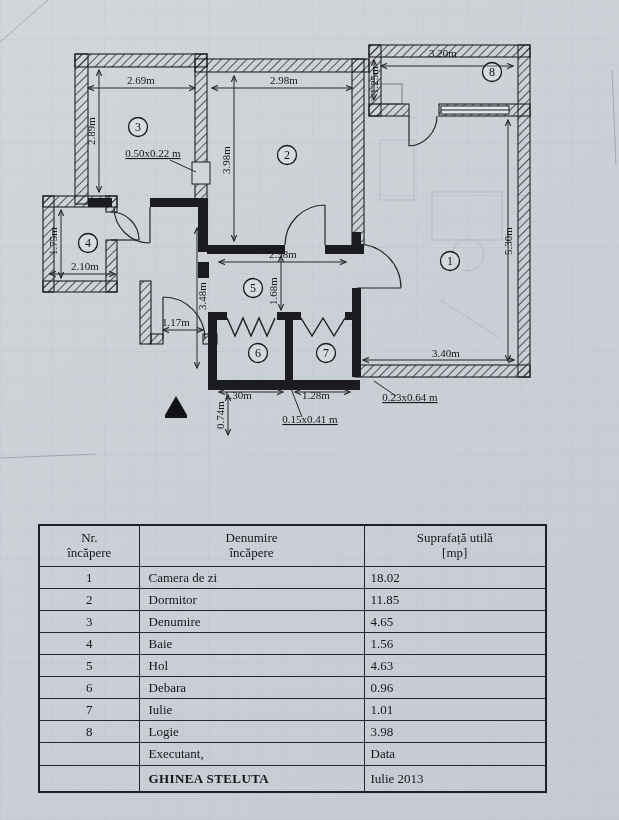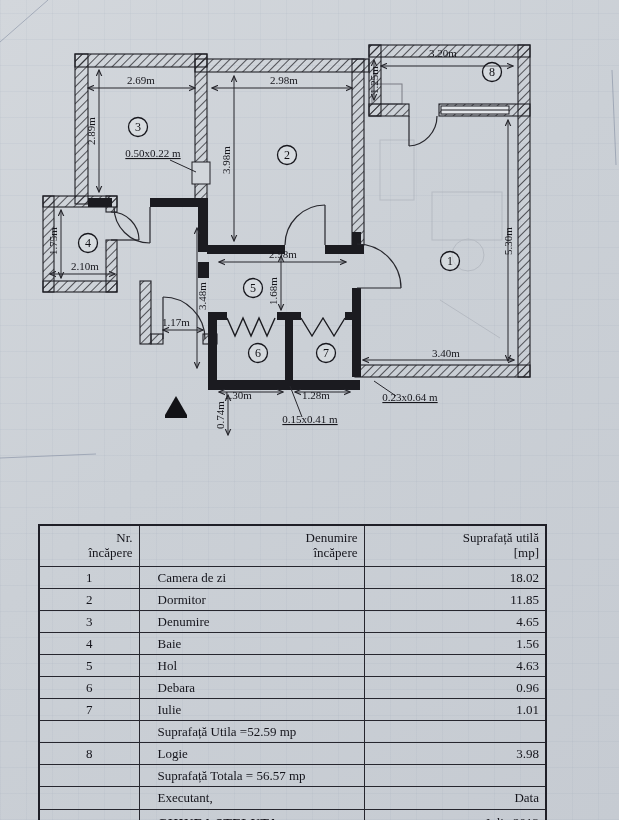--- a/index.html
+++ b/index.html
@@ -24,24 +24,24 @@
     border-collapse:collapse;table-layout:fixed;width:507px;
     font-family:"Liberation Serif",serif;color:#15151c;
     border:2px solid #1f1f27;
   }
   th,td{
     border:1px solid #26262e;
     font-weight:normal;font-size:13px;
     padding:0 6px;height:21px;
     overflow:hidden;white-space:nowrap;
   }
-  th{height:40px;text-align:right;line-height:1.15;}
+  th{height:40px;text-align:center;line-height:1.15;}
   td.c-nr{text-align:center;}
-  td.c-name{text-align:left;padding-left:18px;}
-  td.c-area{text-align:right;}
+  td.c-name{text-align:left;padding-left:9px;}
+  td.c-area{text-align:left;}
   tr.tall td{height:25px;}
   tr.mid td{height:22px;}
   td.bold{font-weight:bold;letter-spacing:.4px;}
 </style>
 </head>
 <body>
 
 <div class="page">
 
   <svg width="619" height="470" viewBox="0 0 619 470">
@@ -275,33 +275,23 @@
             <td class="c-nr">6</td>
             <td class="c-name">Debara</td>
             <td class="c-area">0.96</td>
           </tr>
           <tr>
             <td class="c-nr">7</td>
             <td class="c-name">Iulie</td>
             <td class="c-area">1.01</td>
           </tr>
           <tr>
-            <td class="c-nr"></td>
-            <td class="c-name">Suprafață Utila =52.59 mp</td>
-            <td class="c-area"></td>
-          </tr>
-          <tr>
             <td class="c-nr">8</td>
             <td class="c-name">Logie</td>
             <td class="c-area">3.98</td>
-          </tr>
-          <tr>
-            <td class="c-nr"></td>
-            <td class="c-name">Suprafață Totala = 56.57 mp</td>
-            <td class="c-area"></td>
           </tr>
           <tr class="mid">
             <td class="c-nr"></td>
             <td class="c-name">Executant,</td>
             <td class="c-area">Data</td>
           </tr>
           <tr class="tall">
             <td class="c-nr"></td>
             <td class="c-name bold">GHINEA STELUTA</td>
             <td class="c-area">Iulie 2013</td>

